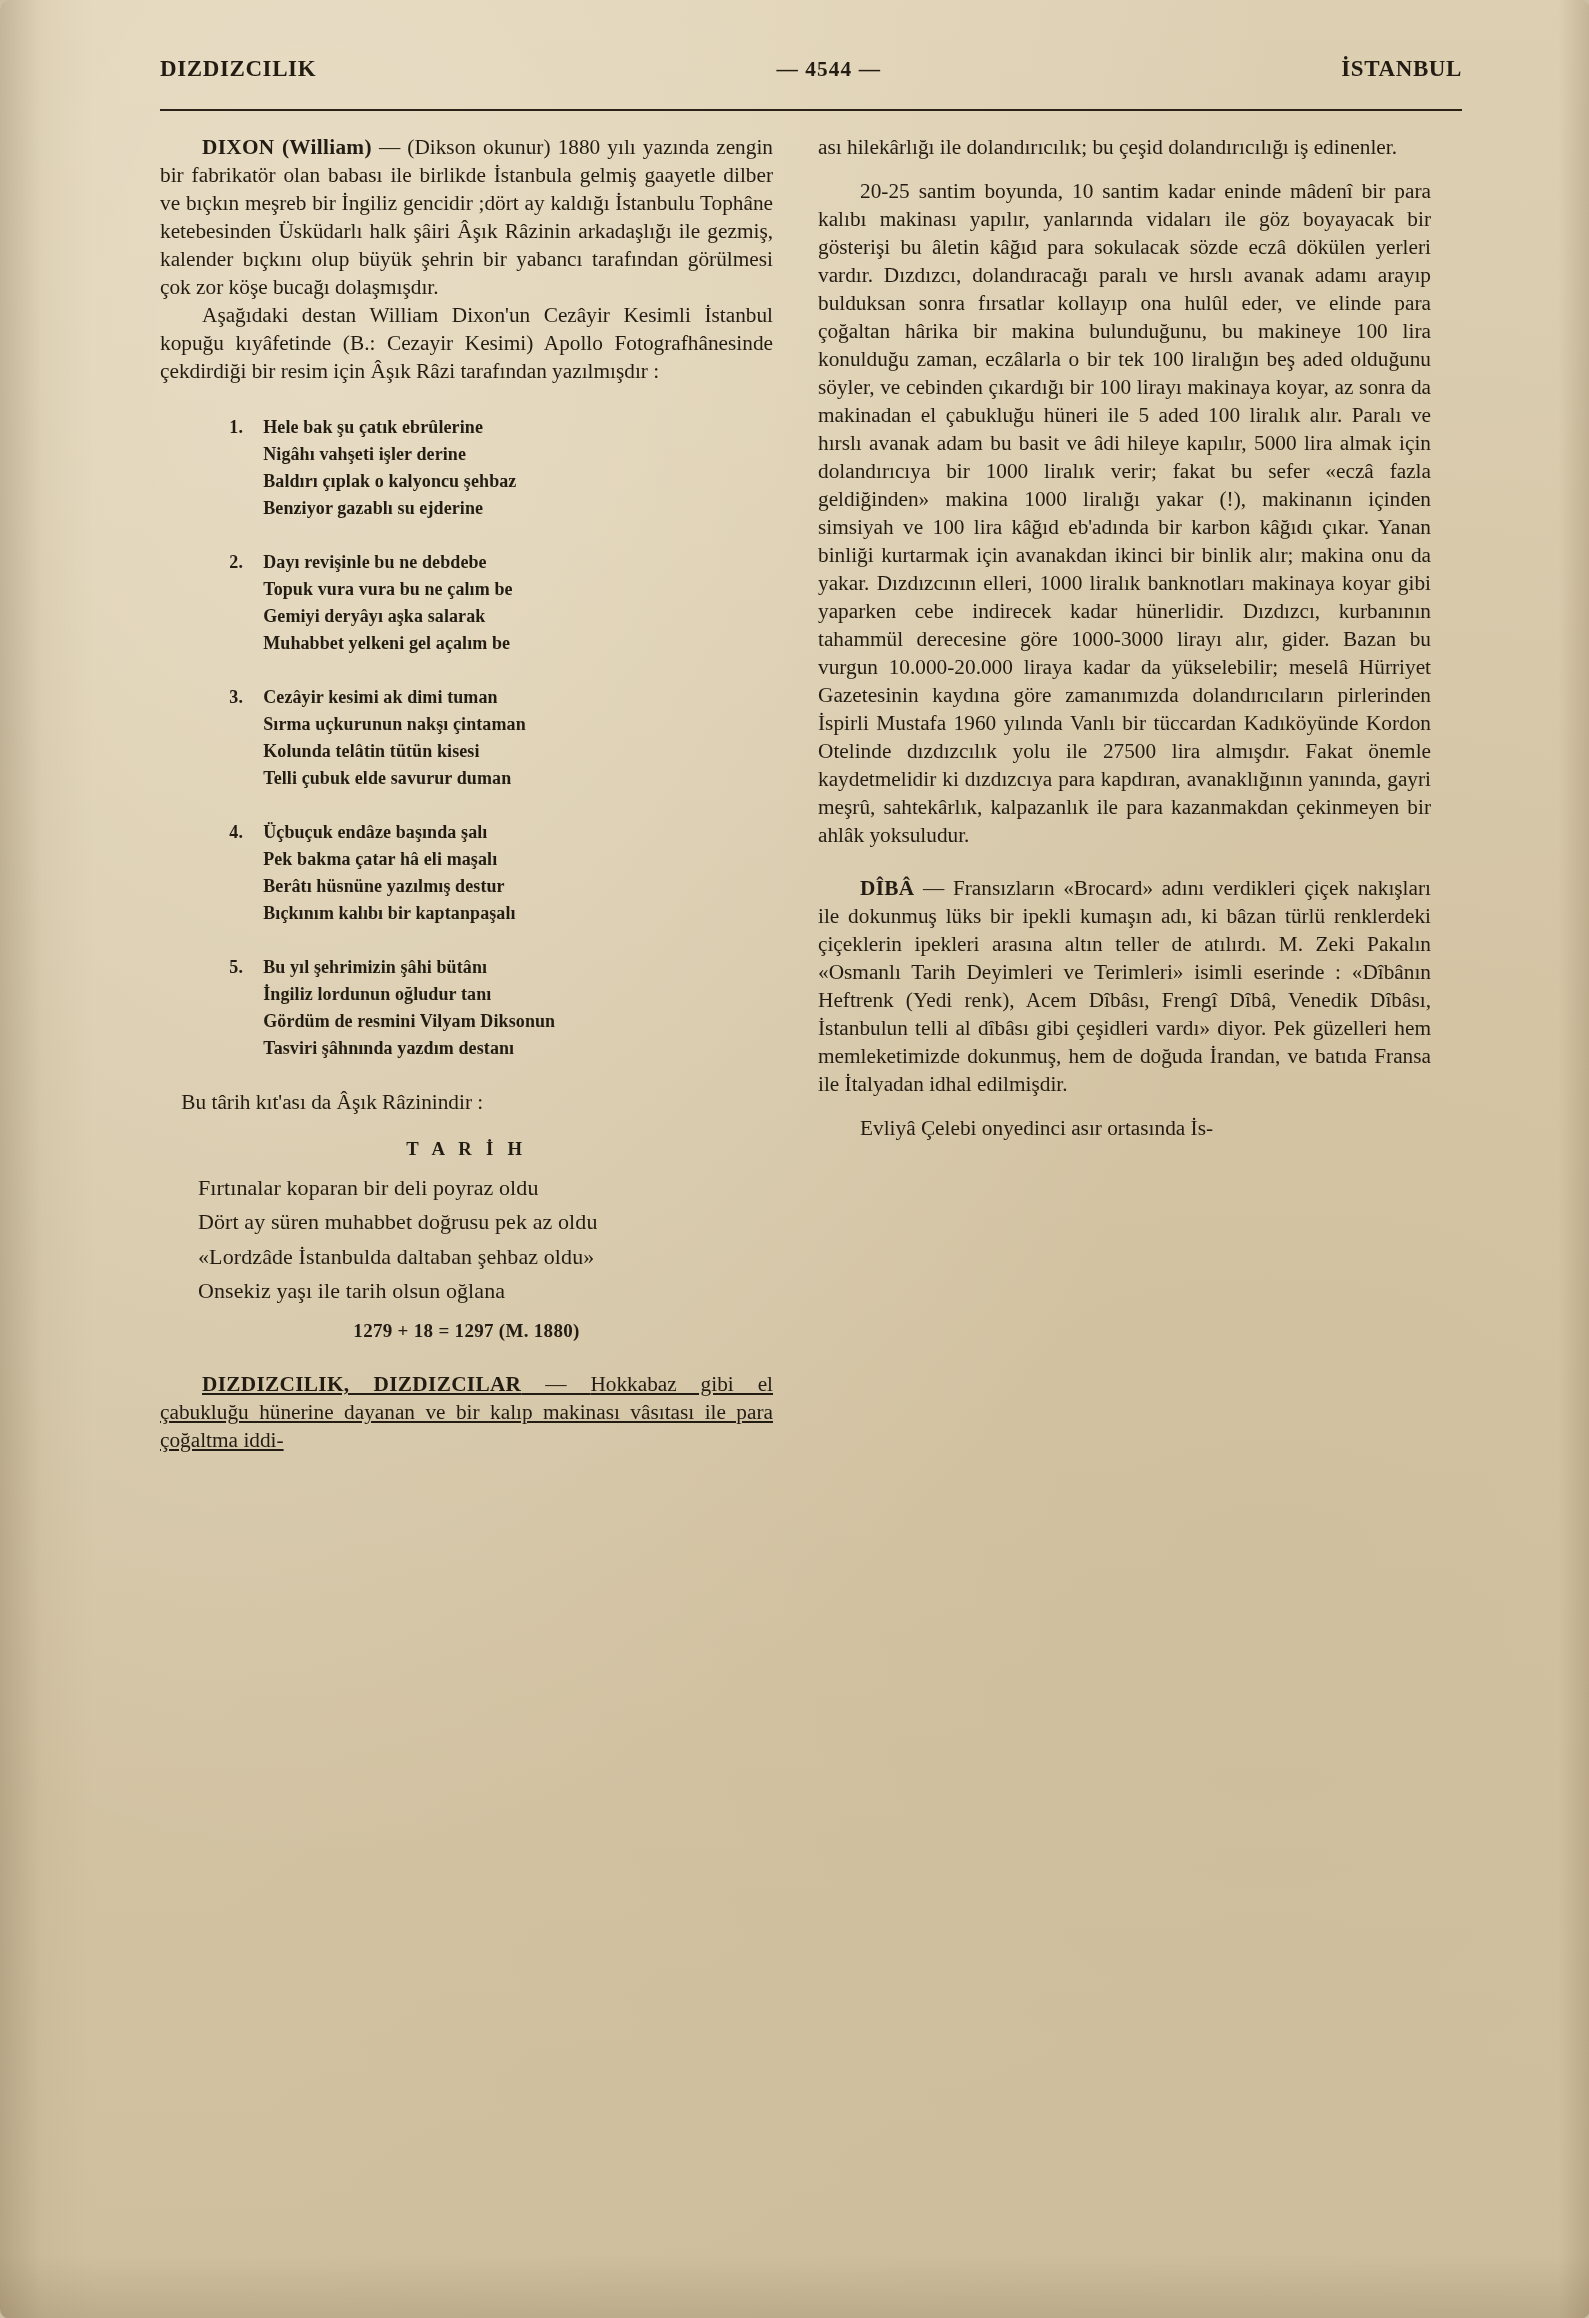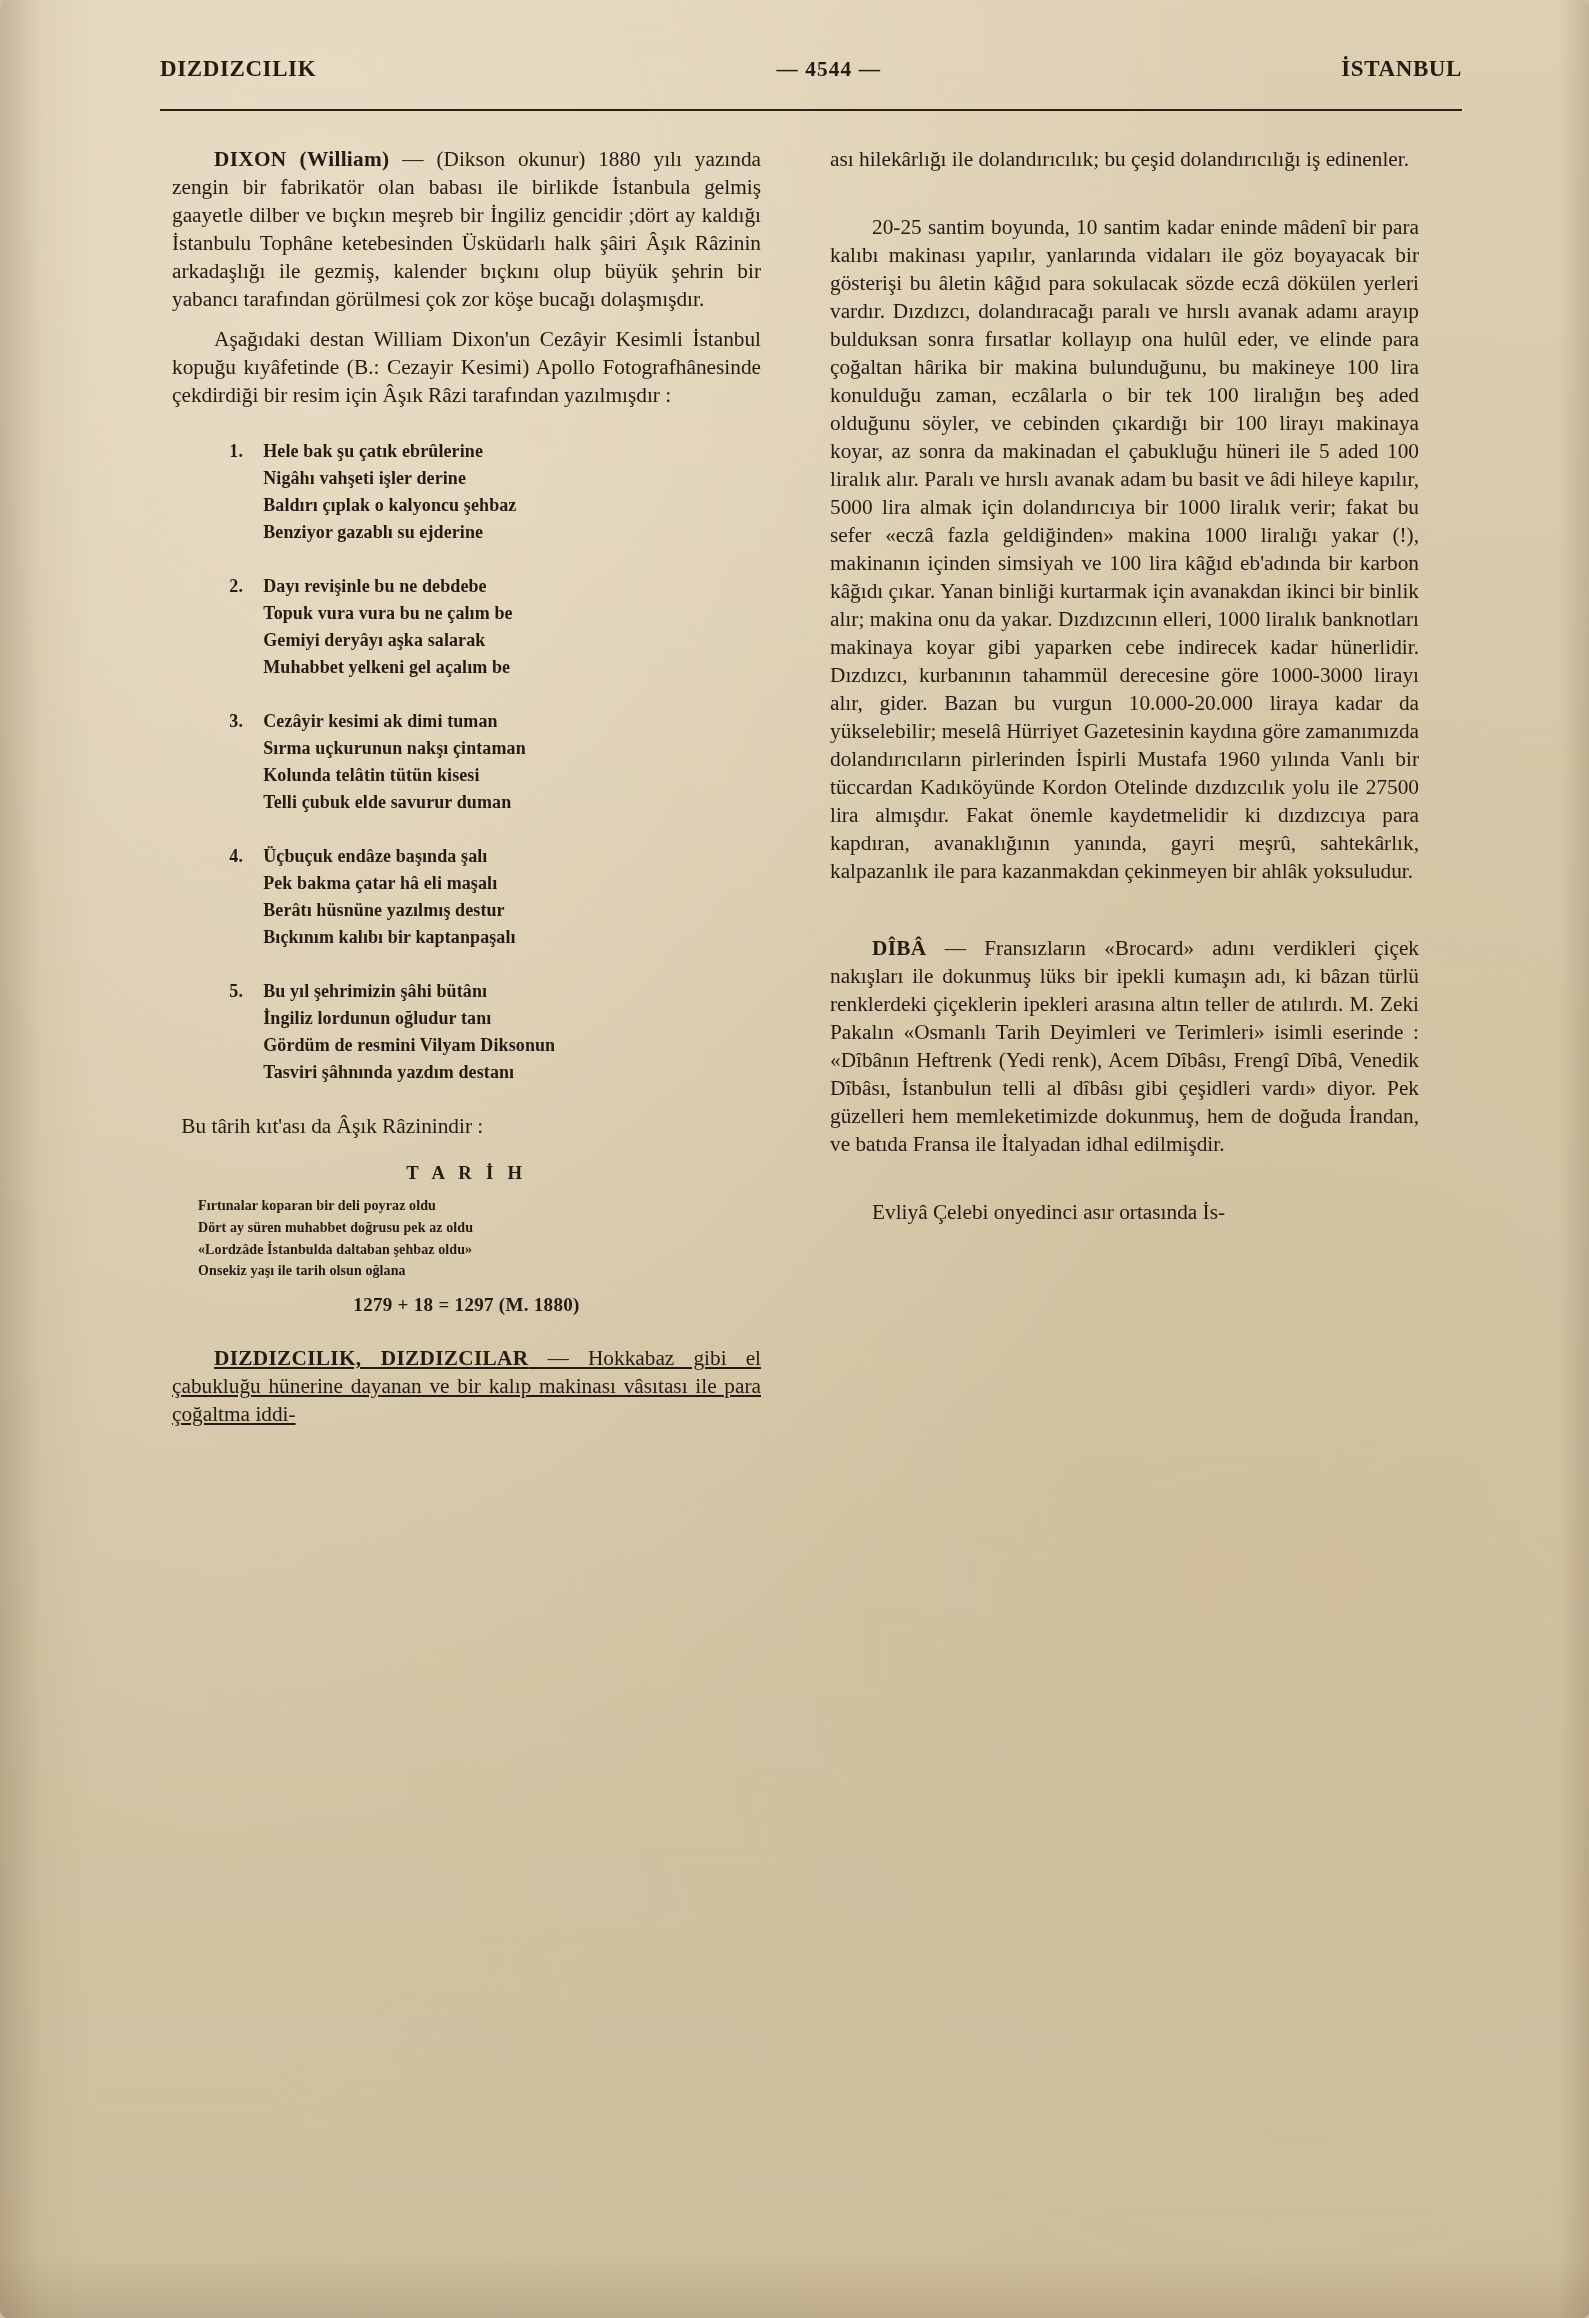--- a/index.html
+++ b/index.html
@@ -81,21 +81,21 @@
     left: 160px;
     right: 128px;
     top: 133px;
     display: flex;
     gap: 45px;
   }
   .col {
     width: 613px;
   }
   .col p {
-    margin: 12px;
+    margin: 0;
     font-size: 21.3px;
     line-height: 1.315;
     text-align: justify;
     text-justify: inter-word;
     hyphens: none;
   }
   .col p.indent { text-indent: 42px; }
   .entry-head {
     font-weight: bold;
     letter-spacing: 0.3px;
@@ -141,22 +141,22 @@
   }
   .tarih-title {
     text-align: center;
     font-weight: bold;
     font-size: 18.7px;
     letter-spacing: 4.8px;
     margin-bottom: 11px;
   }
   .tarih-lines {
     padding-left: 38px;
-    font-size: 14px;
-    font-weight: bold;
+    font-size: 22px;
+    font-weight: normal;
     line-height: 1.56;
     letter-spacing: 0.1px;
   }
   .tarih-sum {
     text-align: center;
     font-size: 19px;
     font-weight: bold;
     margin-top: 11.7px;
     letter-spacing: 0.3px;
   }

